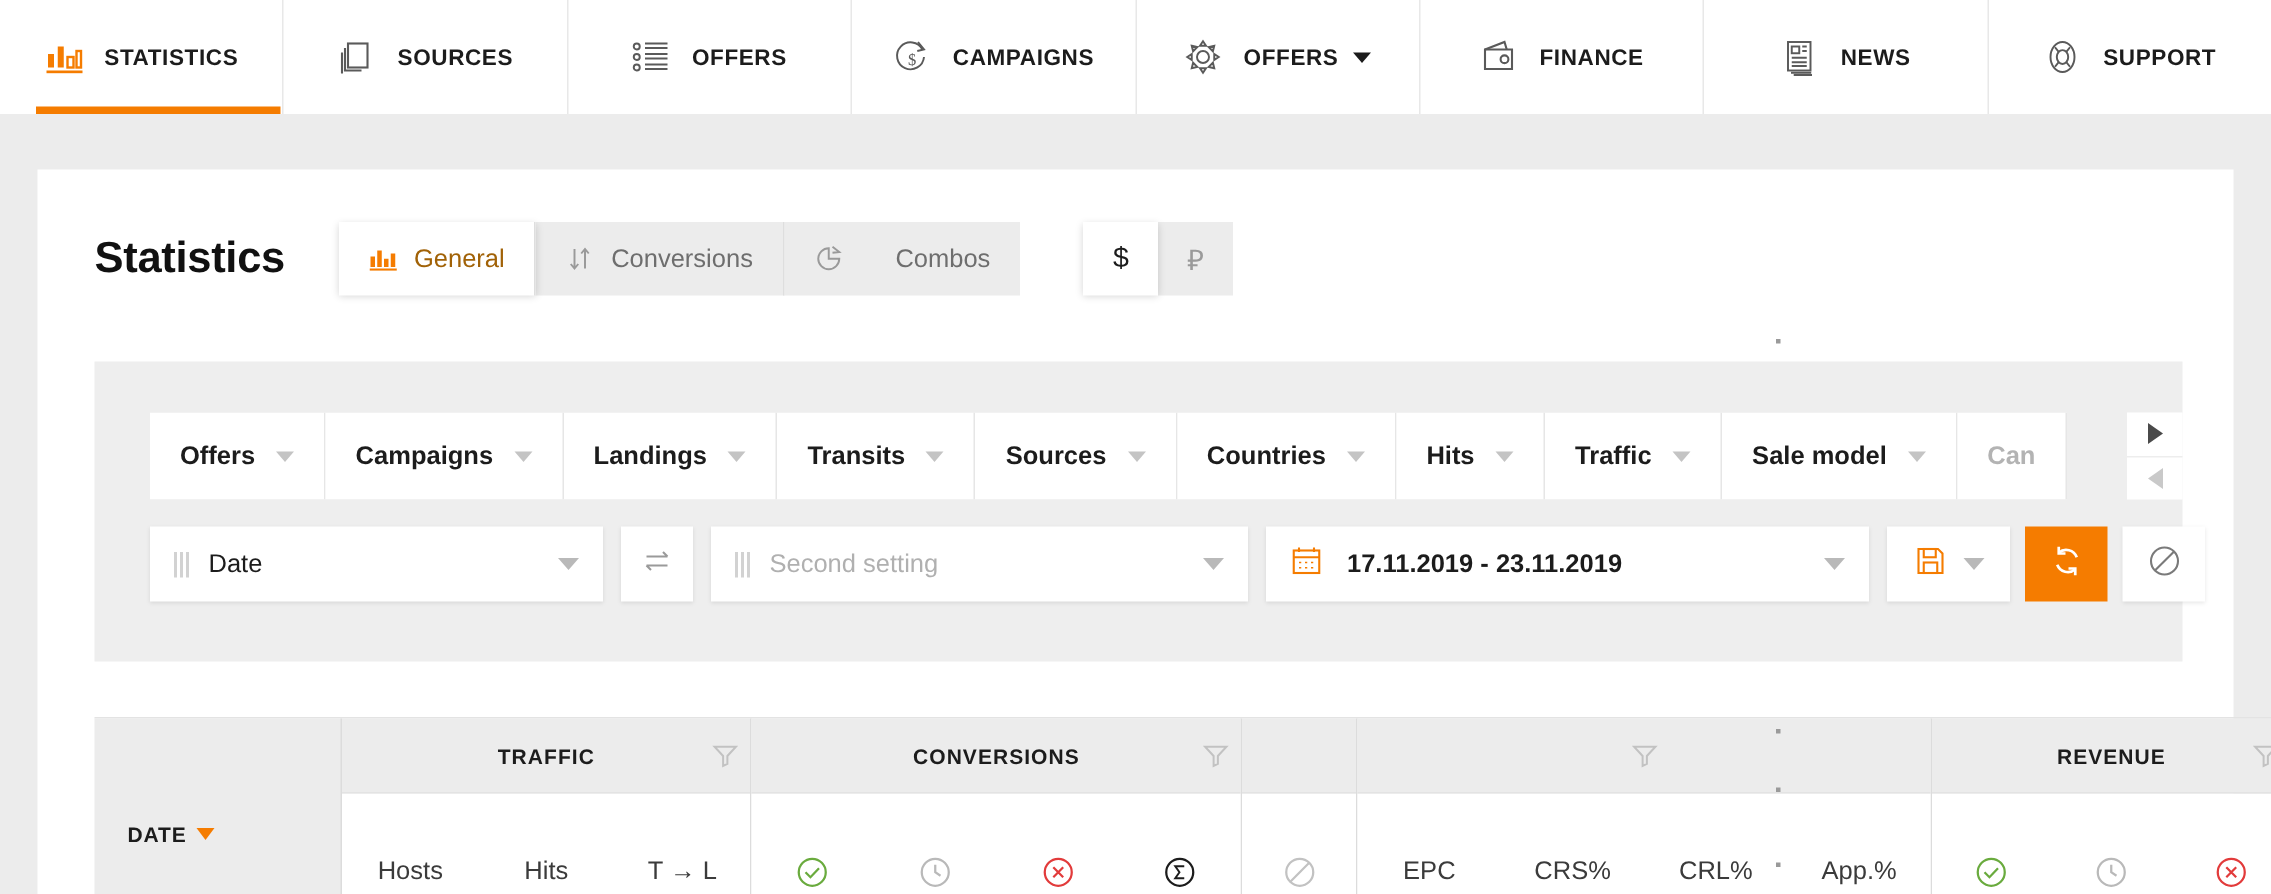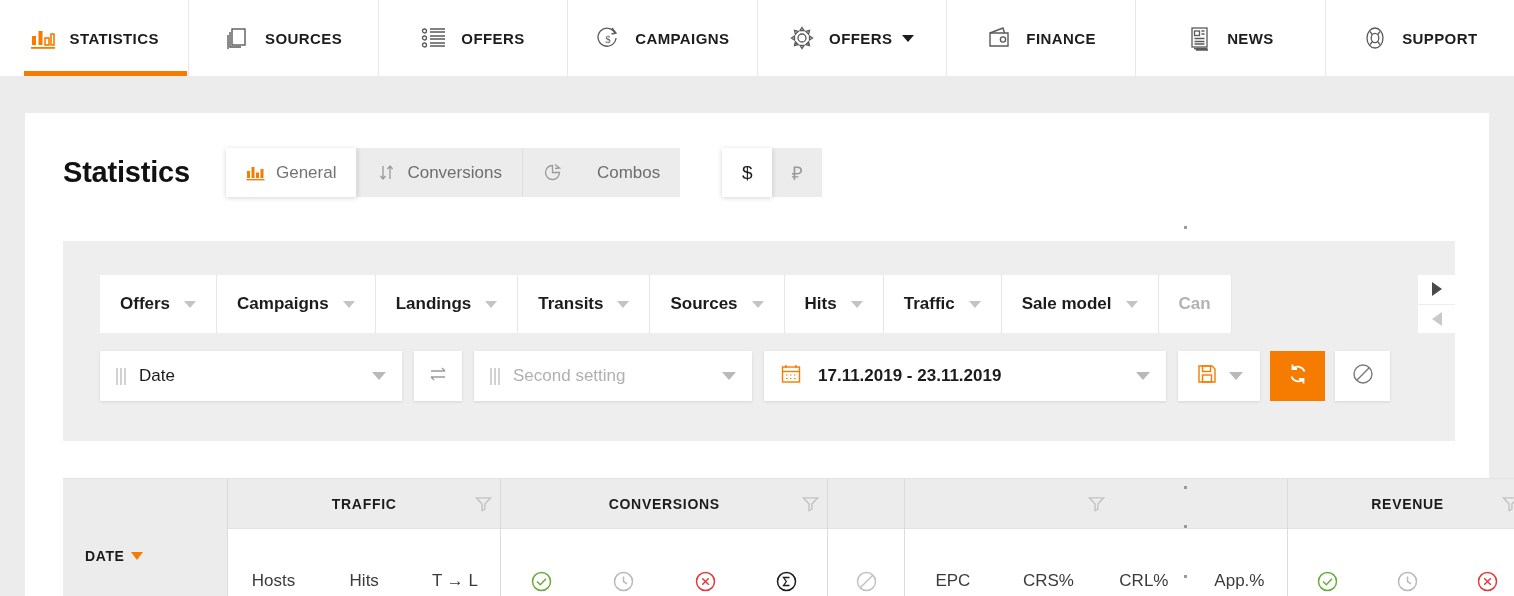--- a/index.html
+++ b/index.html
@@ -81,21 +81,21 @@
     background: #ececec;
     border-right: 1px solid #dedede;
     font-size: 17px;
     color: #6e6e6e;
     cursor: pointer;
     white-space: nowrap;
   }
   .tab:last-child { border-right: none; gap: 35px; }
   .tab.active {
     background: #ffffff;
-    color: #737373;
+    color: #a16207;
     box-shadow: 0 1px 5px rgba(0,0,0,.17);
     z-index: 2;
   }
   .tab-icon { width: 19px; height: 19px; display: block; flex: none; }
 
   .currency {
     display: flex; margin-left: 42px; height: 49px;
   }
   .cur-btn {
     width: 50px; height: 49px;
@@ -169,21 +169,21 @@
   }
   .sel-box {
     height: 50px; background: #fff;
     display: flex; align-items: center;
     padding: 0 16px;
     font-size: 17px;
     box-shadow: 0 1px 3px rgba(0,0,0,.10);
     cursor: pointer;
   }
   .sel-date   { width: 302px; }
-  .sel-second { width: 278px; justify-content: space-between; }
+  .sel-second { width: 358px; justify-content: space-between; }
   .grip {
     width: 11px; height: 17px; flex: none; margin-right: 12px;
     background:
       linear-gradient(to right,
         #d2d2d2 0 2px, transparent 2px 4px,
         #d2d2d2 4px 6px, transparent 6px 8px,
         #d2d2d2 8px 10px, transparent 10px 11px);
   }
   .sel-label { flex: 1; color: #1c1c1c; }
   .sel-label.placeholder { color: #b0b0b0; }
@@ -471,20 +471,24 @@
       <div class="chip">
         <span>Landings</span>
         <span class="caret-sm"></span>
       </div>
       <div class="chip">
         <span>Transits</span>
         <span class="caret-sm"></span>
       </div>
       <div class="chip">
         <span>Sources</span>
+        <span class="caret-sm"></span>
+      </div>
+      <div class="chip">
+        <span>Countries</span>
         <span class="caret-sm"></span>
       </div>
       <div class="chip">
         <span>Hits</span>
         <span class="caret-sm"></span>
       </div>
       <div class="chip">
         <span>Traffic</span>
         <span class="caret-sm"></span>
       </div>

